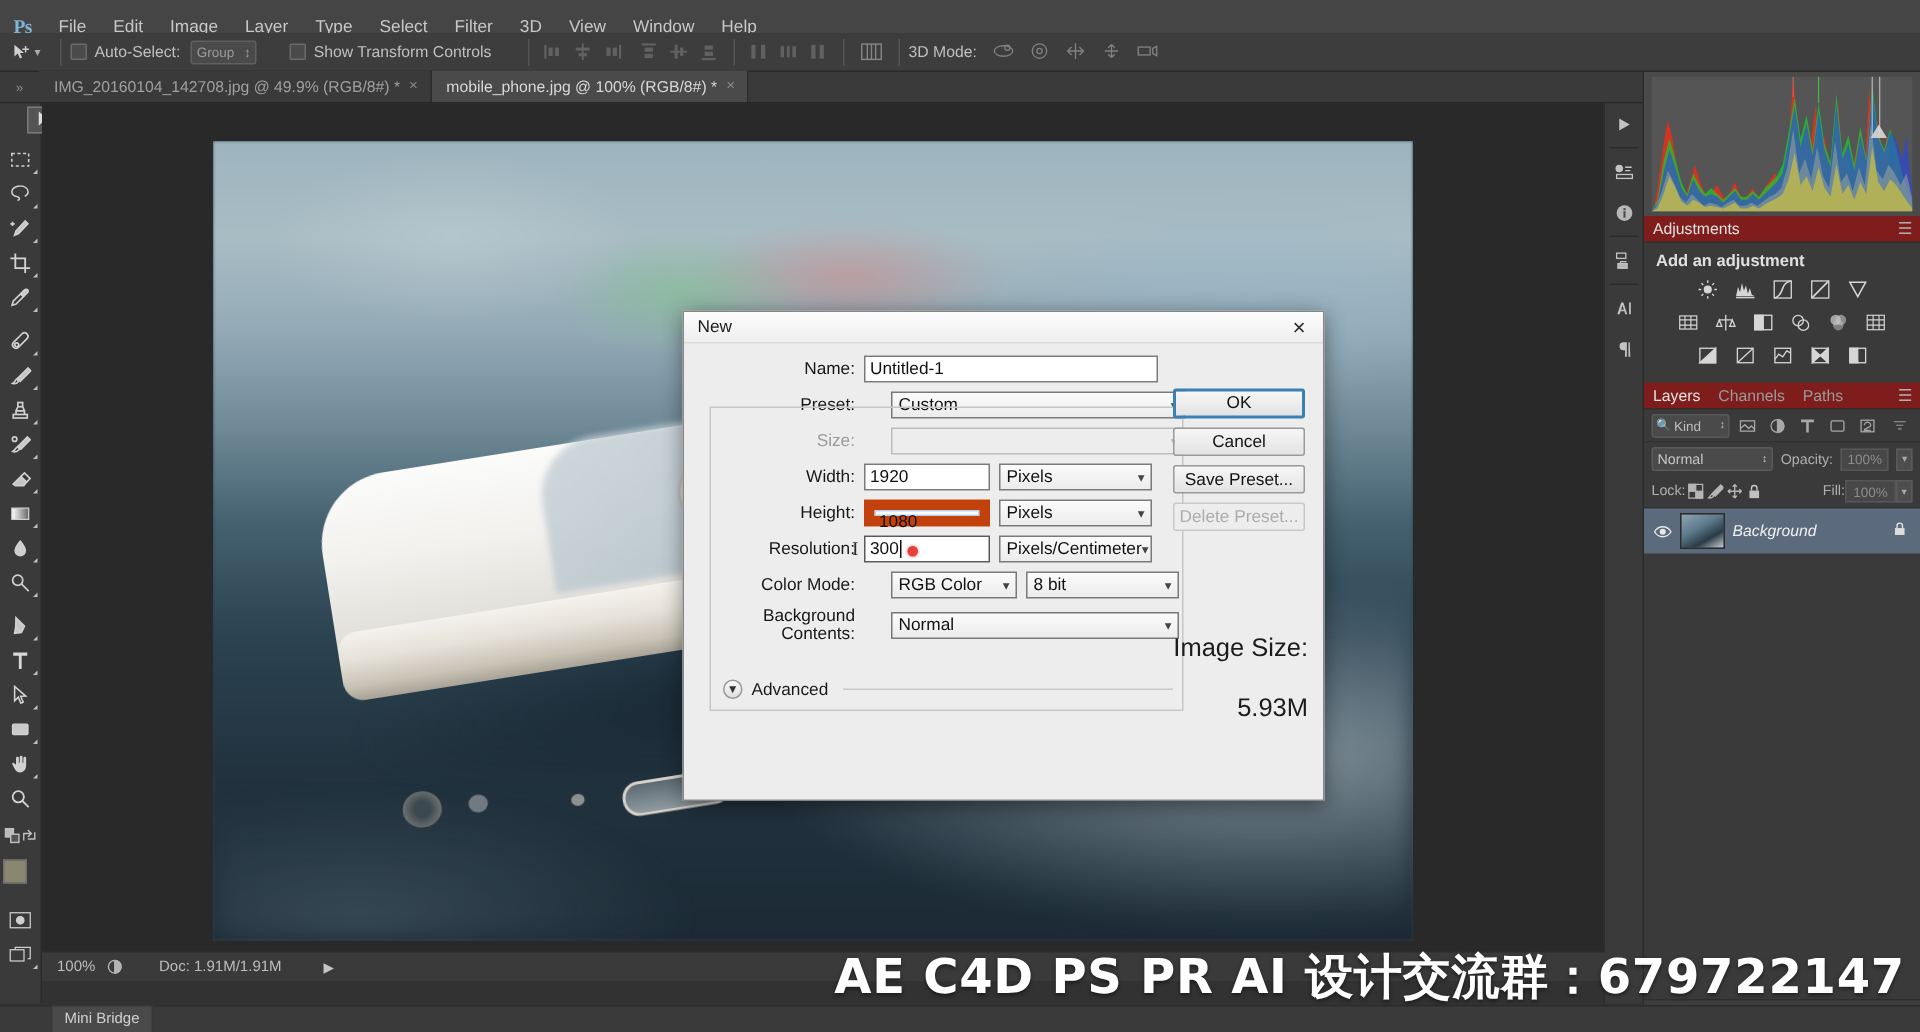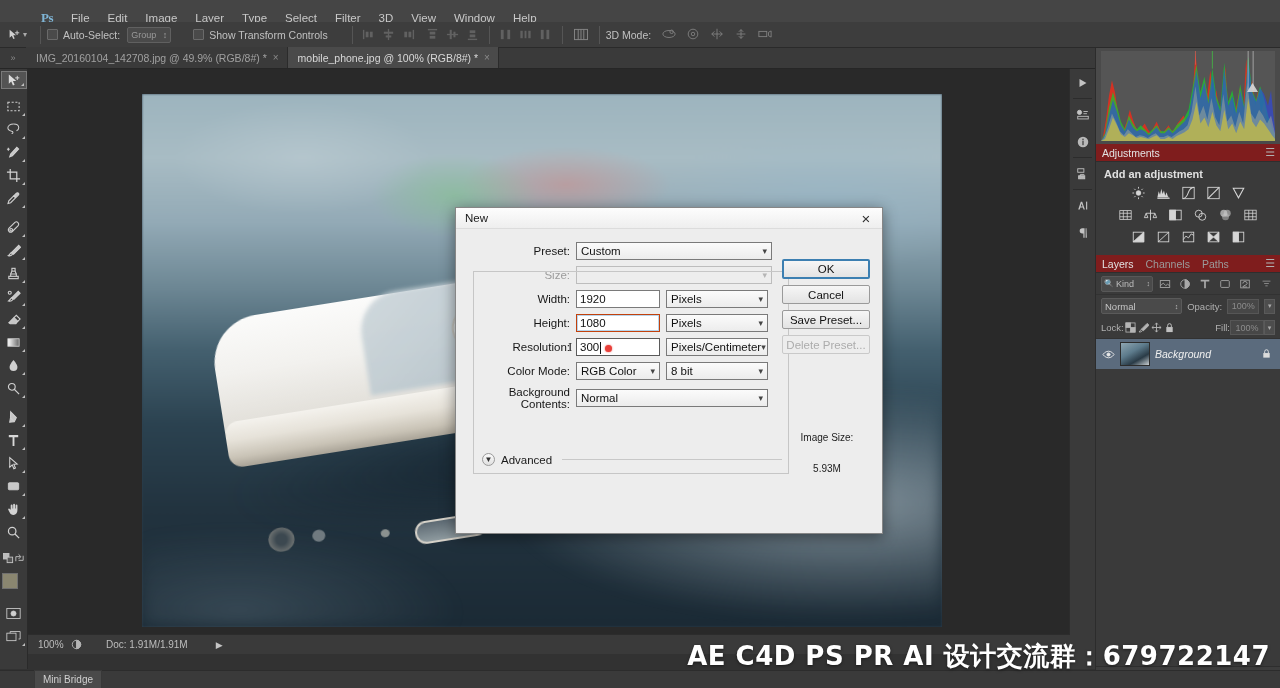--- a/index.html
+++ b/index.html
@@ -17,21 +17,20 @@
     background: #323232;
     user-select: none;
   }
 
   
   .menubar {
     position: absolute; left: 0; top: 0; width: 1280px; height: 36px;
     background: #454545;
     display: flex; align-items: center;
     border-bottom: 1px solid #2e2e2e;
-    padding-left: 32px;
   }
   .ps-logo {
     width: 30px; height: 22px;
     display: flex; align-items: center; justify-content: center;
     color: #7fb5d6; font-weight: bold; font-size: 13px;
     font-family: "Liberation Serif", serif;
     letter-spacing: -0.5px;
   }
   .menu-item {
     padding: 0 9px; height: 22px; line-height: 22px;
@@ -261,26 +260,26 @@
     width: 110px; text-align: right; padding-right: 6px;
     font-size: 11.5px; color: #171717;
   }
   .frm-label.dim { color: #9c9c9c; }
   .inp {
     height: 18px; background: #ffffff;
     border: 1px solid #7a7a7a;
     font-size: 11.5px; color: #111; padding: 0 3px;
     line-height: 16px; font-family: "Liberation Sans", sans-serif;
   }
-  .inp.focused { border: 1px solid #c2410c; box-shadow: inset 0 0 0 1px #b8d4ea; }
+  .inp.focused { border: 7px solid #c2410c; box-shadow: inset 0 0 0 1px #b8d4ea; }
   .sel {
     height: 18px; background: linear-gradient(to bottom,#fbfbfb,#ececec);
     border: 1px solid #7a7a7a;
     display: flex; align-items: center; justify-content: space-between;
-    padding: 0 2px 0 4px; font-size: 11.5px; color: #111;
+    padding: 0 2px 0 4px; font-size: 11.5px; color: #111; margin-left: 18px;
   }
   .sel.dim { color: #a8a8a8; border-color: #bdbdbd; background: #ededed; }
   .chev { font-size: 9px; color: #444; padding-right: 2px; }
   .chev.dim { color: #b5b5b5; }
 
   .group-box {
     position: absolute; left: 17px; top: 42px; width: 316px; height: 203px;
     border: 1px solid #c6c6c6;
     pointer-events: none;
   }
@@ -292,22 +291,22 @@
     display: flex; align-items: center; justify-content: center;
     font-size: 11.5px; color: #121212; margin-bottom: 6px;
   }
   .btn.default { border: 2px solid #3c7fb1; height: 20px; font-weight: normal; }
   .btn.disabled { color: #acacac; border-color: #c9c9c9; background: #ededed; }
 
   .dlg-right {
     position: absolute; right: 10px; top: 30px; width: 90px;
   }
   .img-size {
-    position: absolute; right: 10px; top: 203px; width: 90px;
-    text-align: center; font-size: 10px; color: #1c1c1c;
+    position: absolute; right: 10px; top: 193px; width: 90px;
+    text-align: right; font-size: 17px; color: #1c1c1c;
   }
   .img-size .val { margin-top: 20px; }
 
   .advanced {
     position: absolute; left: 26px; top: 224px; width: 300px;
     display: flex; align-items: center; gap: 6px;
   }
   .adv-toggle {
     width: 13px; height: 13px; border: 1px solid #9a9a9a; border-radius: 50%;
     background: linear-gradient(to bottom,#fafafa,#e0e0e0);
@@ -455,21 +454,21 @@
     font-size: 10px; color: #d0d0d0;
   }
   .bottomstrip {
     position: absolute; left: 0; bottom: 0; width: 1280px; height: 18px;
     background: #3a3a3a; border-top: 1px solid #2c2c2c;
   }
 
   
   .watermark {
     position: absolute; right: 10px; bottom: 14px;
-    font-size: 26px; font-weight: bold; color: #ffffff;
+    font-size: 32px; font-weight: bold; color: #ffffff;
     letter-spacing: 0.5px;
     text-shadow: 0 1px 3px rgba(0,0,0,0.5);
     font-family: "DejaVu Sans", sans-serif;
     white-space: nowrap;
     z-index: 50;
   }
 </style>
 </head>
 <body>
 
@@ -828,20 +827,24 @@
 
     <div class="dialog">
       <div class="dlg-title">
         <span>New</span>
         <span class="dlg-close">×</span>
       </div>
       <div class="dlg-body">
 
         <div class="group-box"></div>
 
+        <div class="frm-row">
+          <span class="frm-label">Name:</span>
+          <span class="inp" style="width:196px">Untitled-1</span>
+        </div>
 
         <div class="frm-row" style="margin-top:5px">
           <span class="frm-label">Preset:</span>
           <span class="sel" style="width:196px">
             <span>Custom</span>
             <span class="chev">▾</span>
           </span>
         </div>
 
         <div class="frm-row" style="margin-top:5px">

